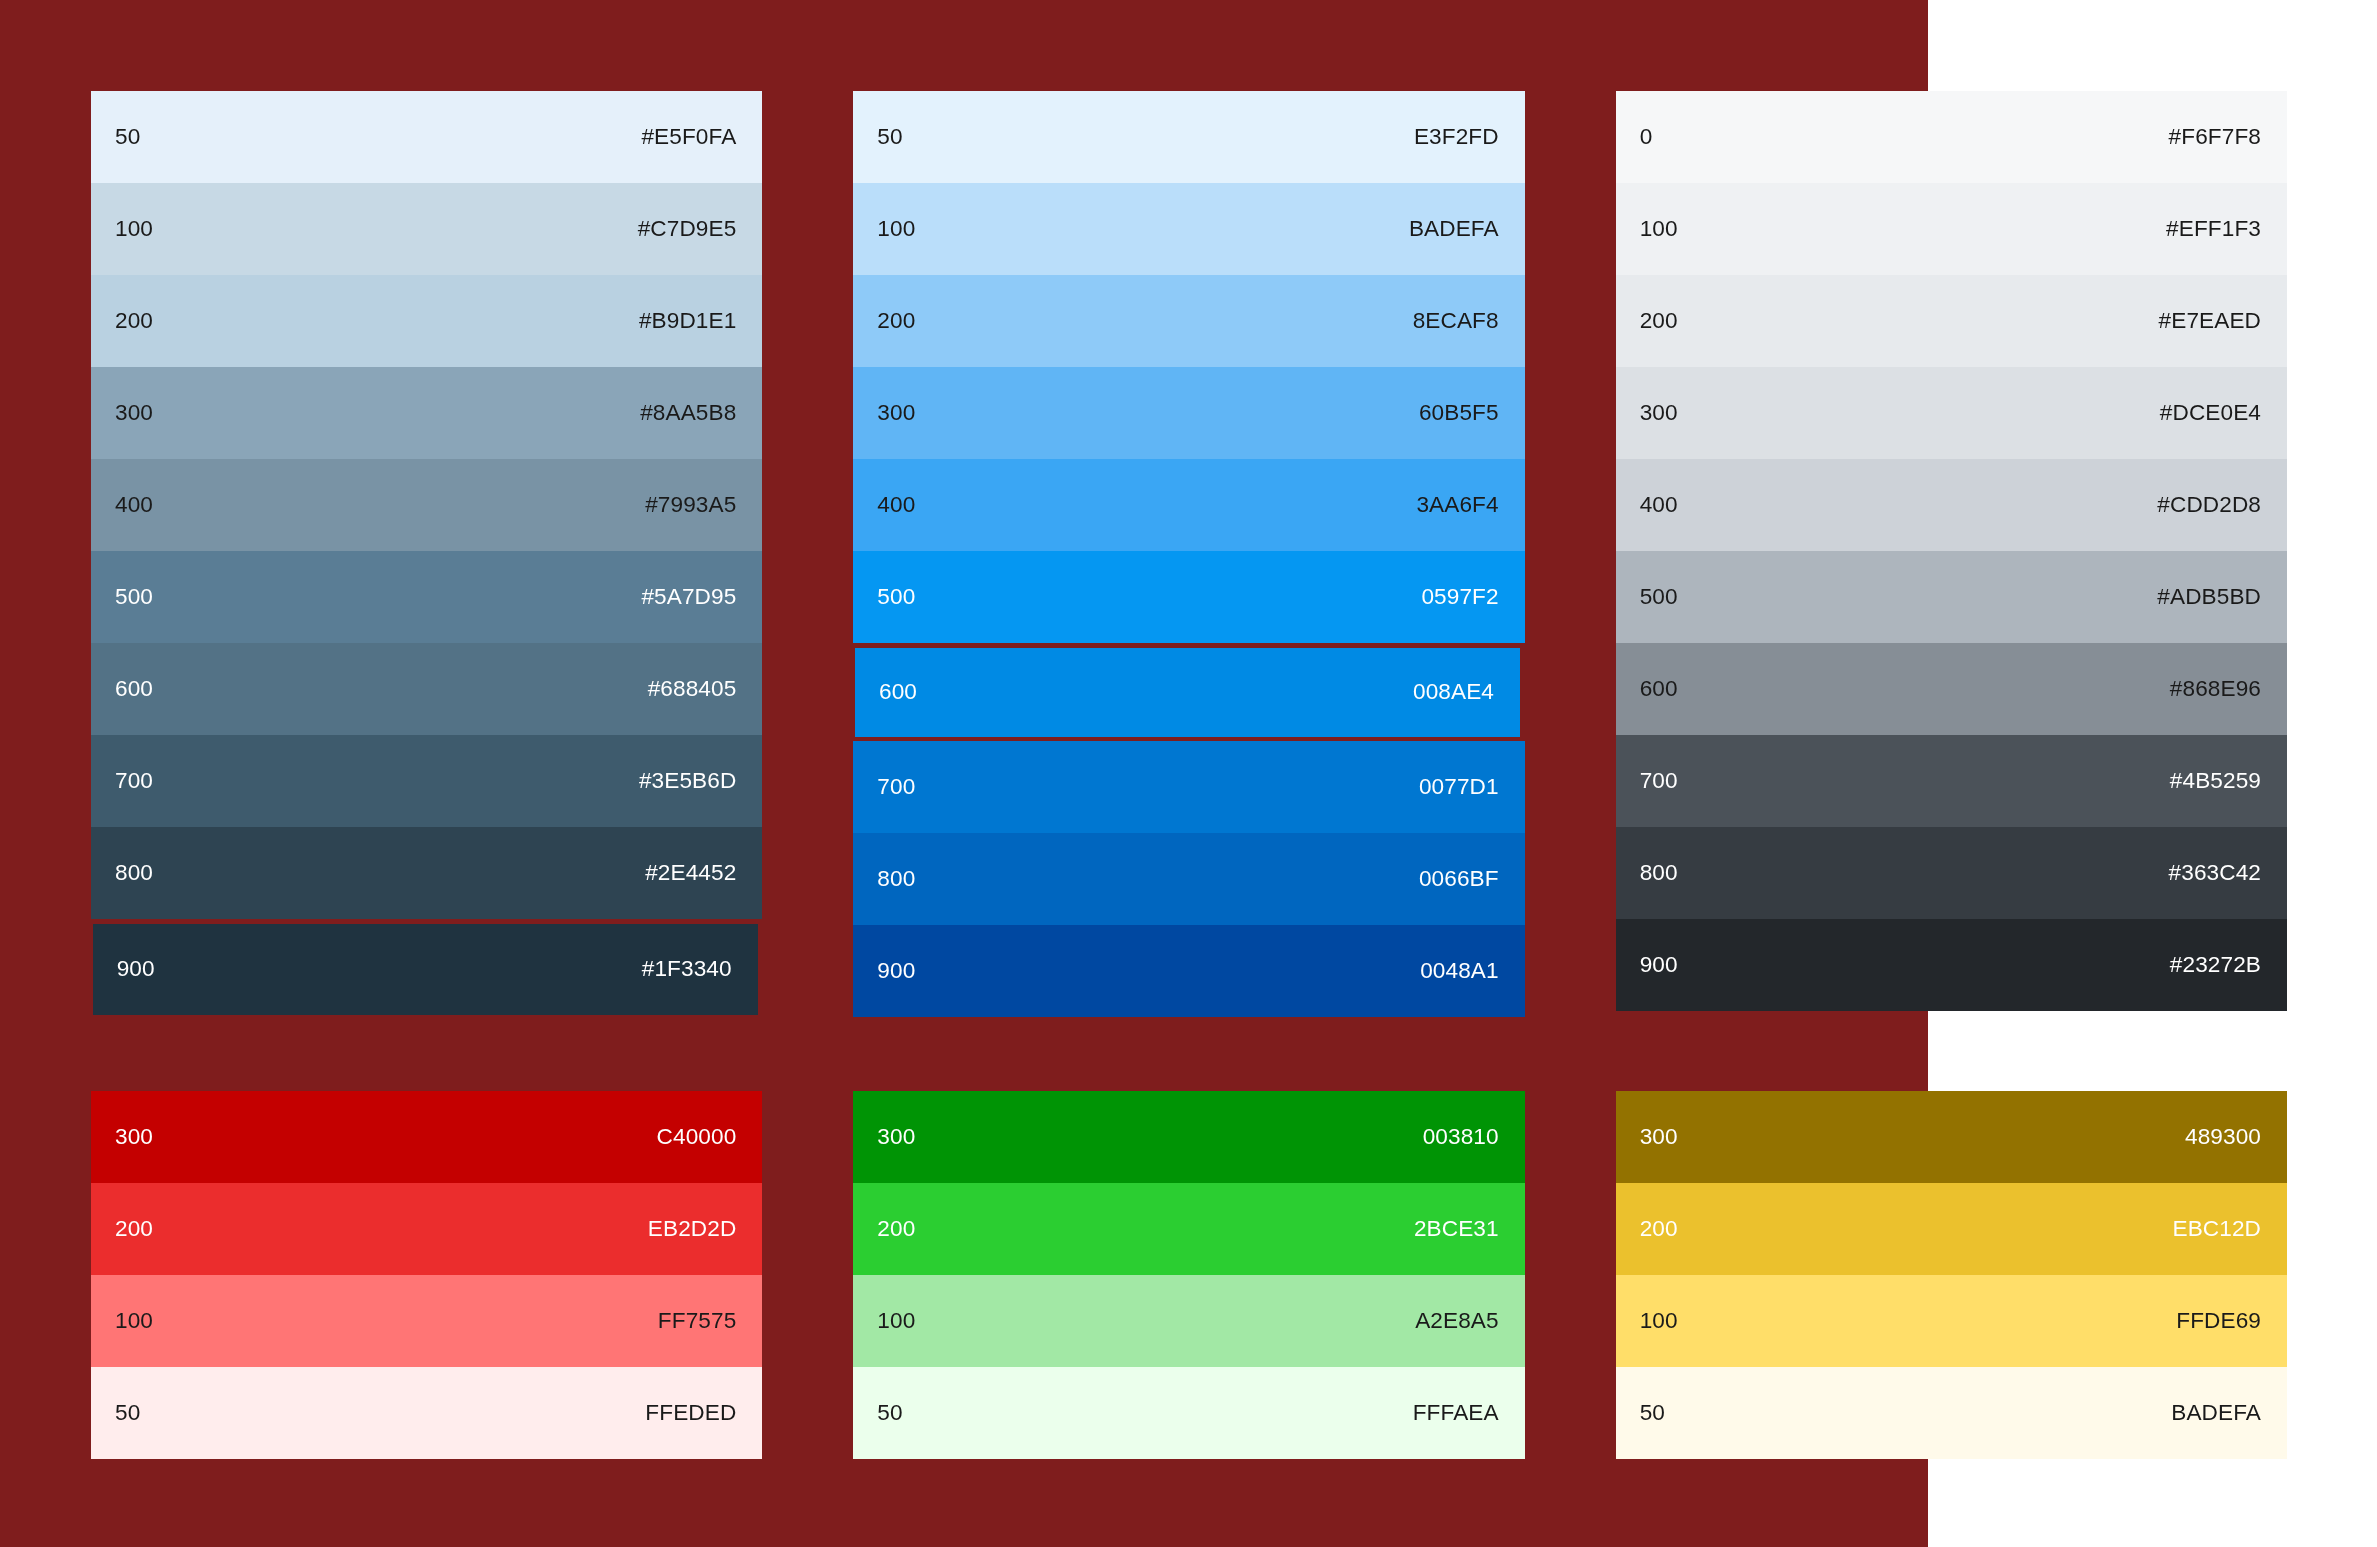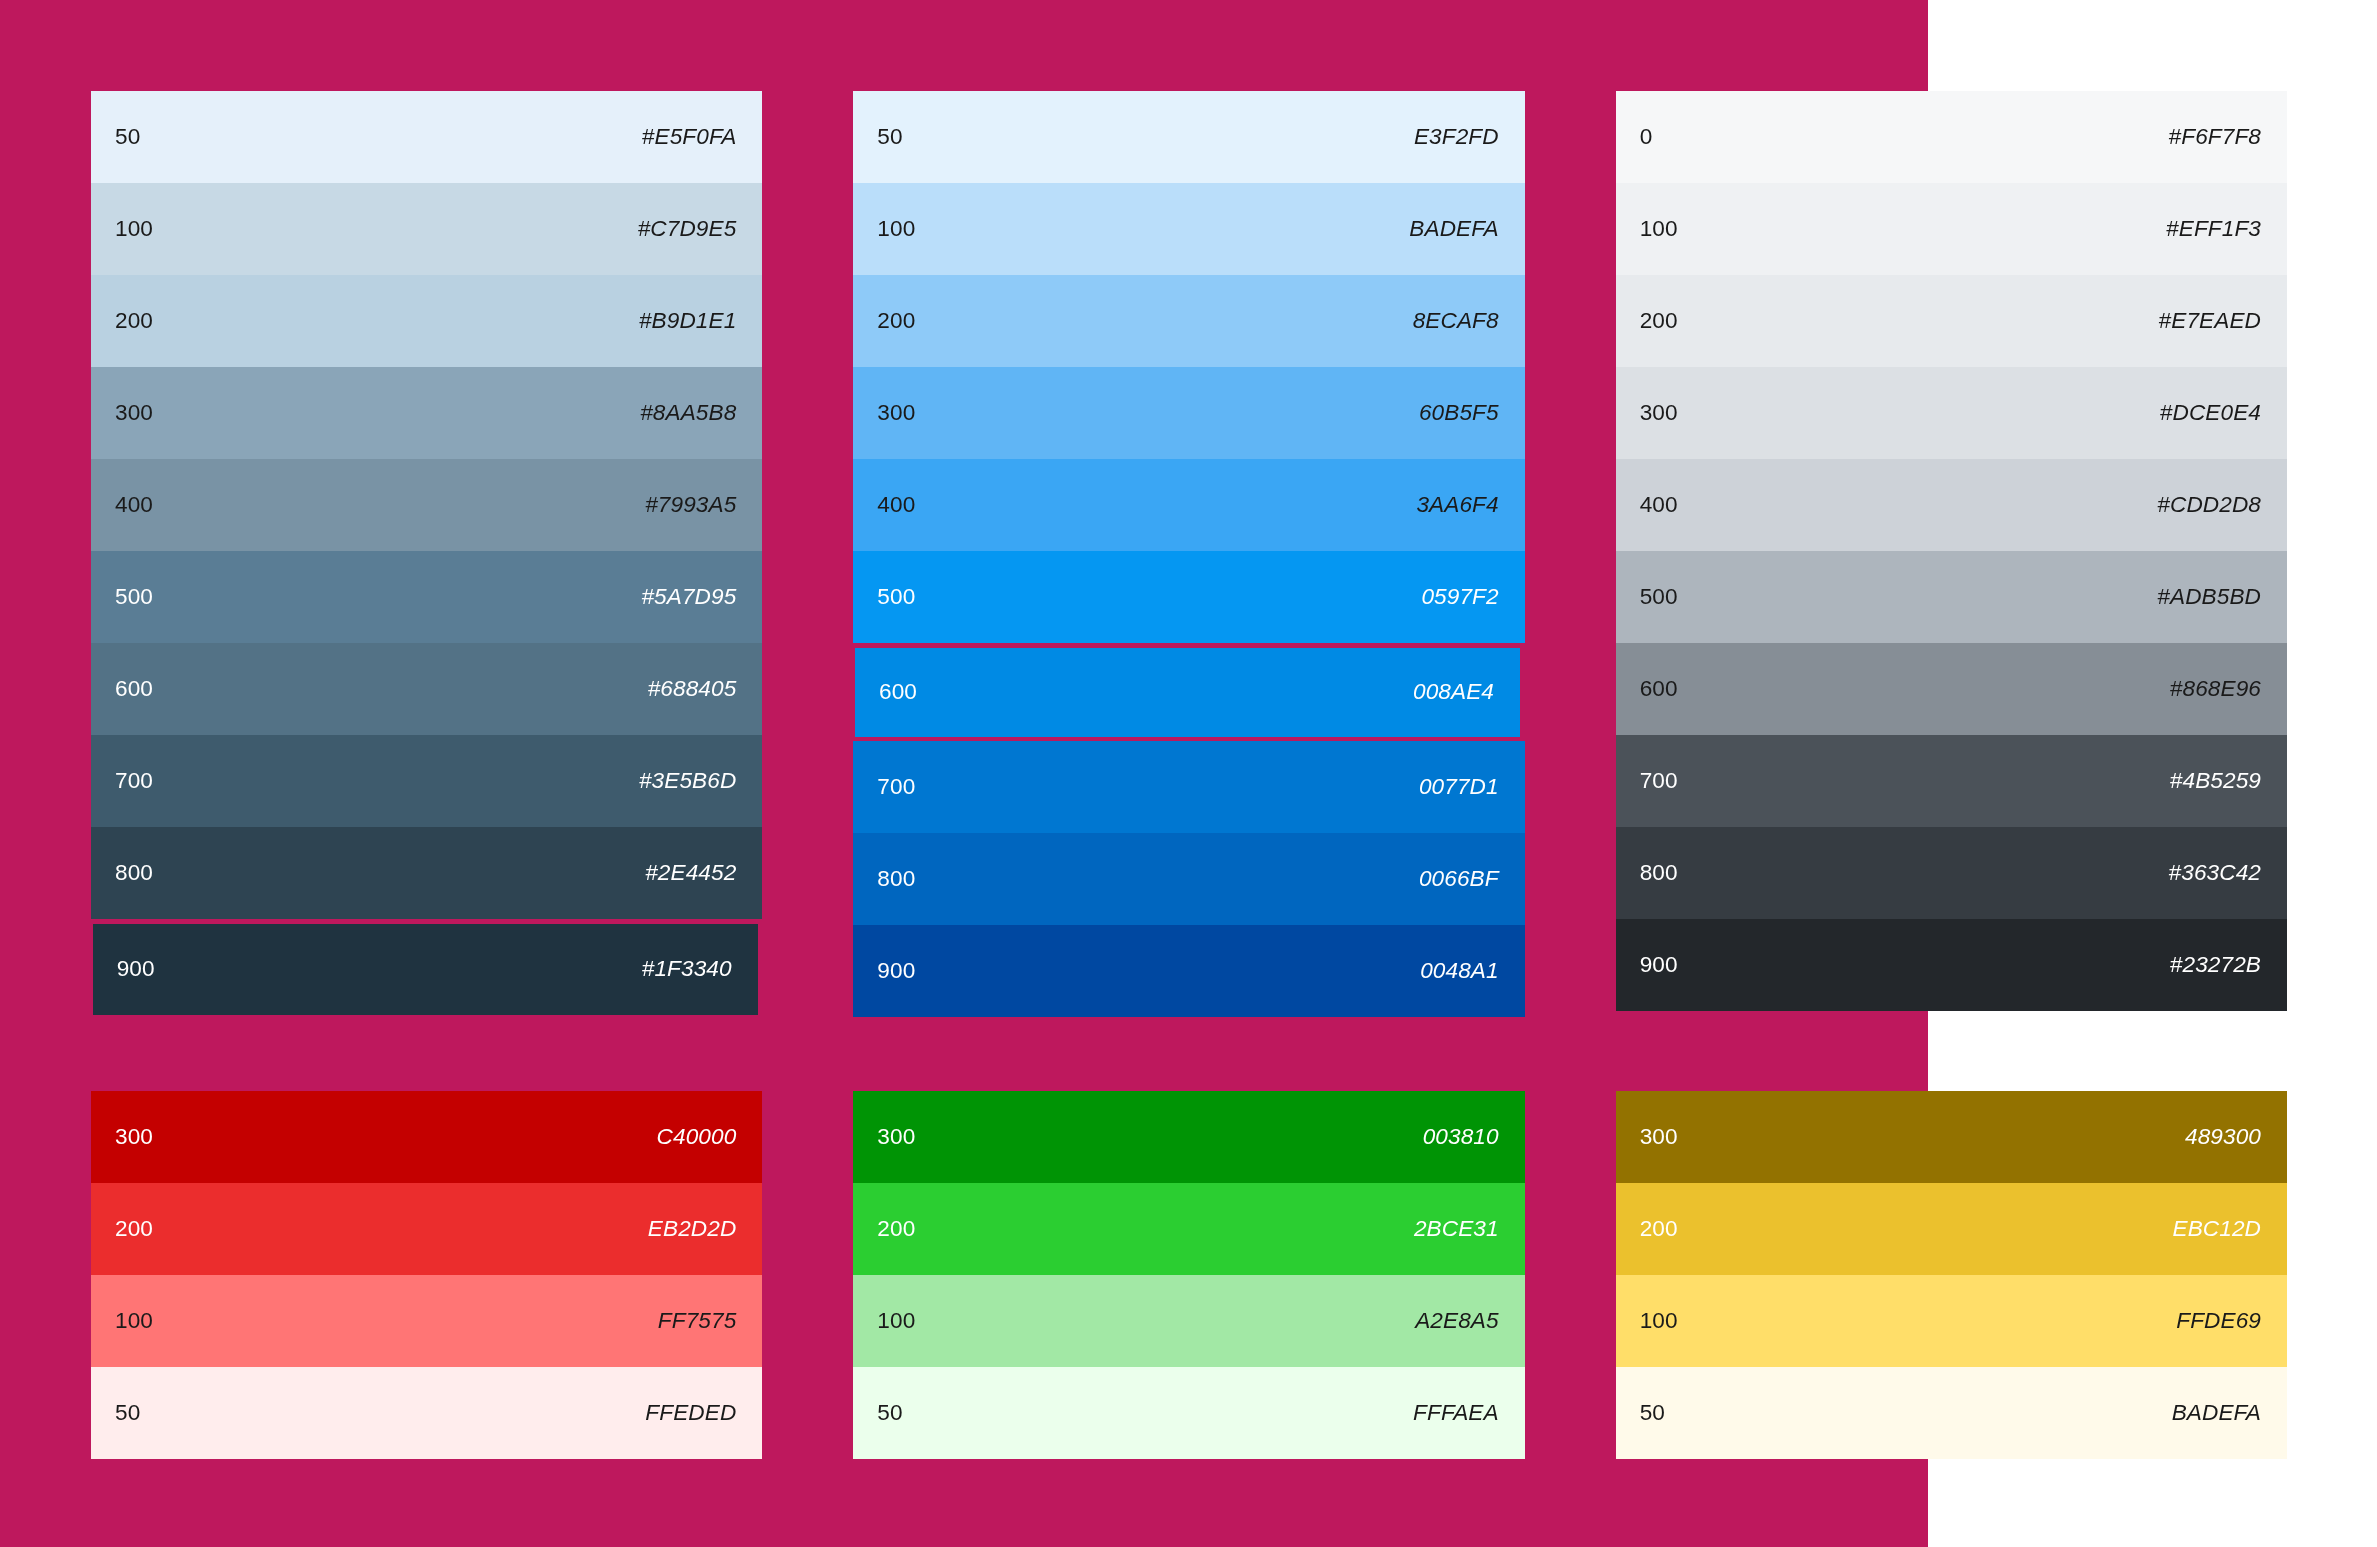--- a/index.html
+++ b/index.html
@@ -12,21 +12,21 @@
     width: 2377px;
     height: 1547px;
     font-family: "Liberation Sans", sans-serif;
     -webkit-font-smoothing: antialiased;
   }
 
   .palette-page {
     position: relative;
     width: 1928px;
     height: 1547px;
-    background: #be185d;
+    background: #7f1d1d;
     box-sizing: border-box;
   }
 
   
   .palette-group {
     position: absolute;
     left: 91px;
     width: 2196px;
     display: flex;
     flex-direction: row;
@@ -71,21 +71,21 @@
     margin-bottom: 4.5px;
     height: 89px;
   }
 
   .swatch-level,
   .swatch-hex {
     white-space: nowrap;
     pointer-events: none;
   }
   .swatch-level { text-align: left; }
-  .swatch-hex   { text-align: right; font-style: italic; }
+  .swatch-hex   { text-align: right; }
 
   .text-dark  { color: #1a1a1a; }
   .text-light { color: #ffffff; }
 </style>
 </head>
 <body>
 
 <div class="palette-page">
 
   <div class="palette-group group-primary">

